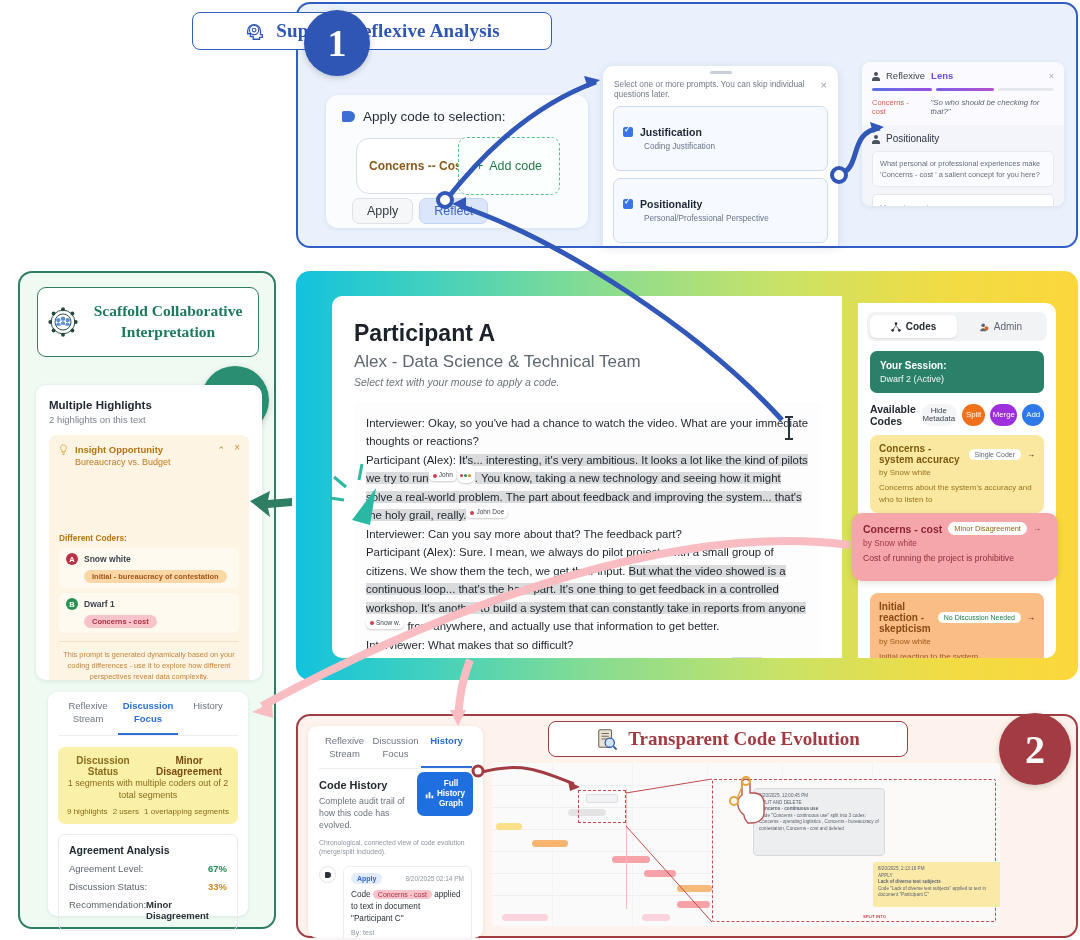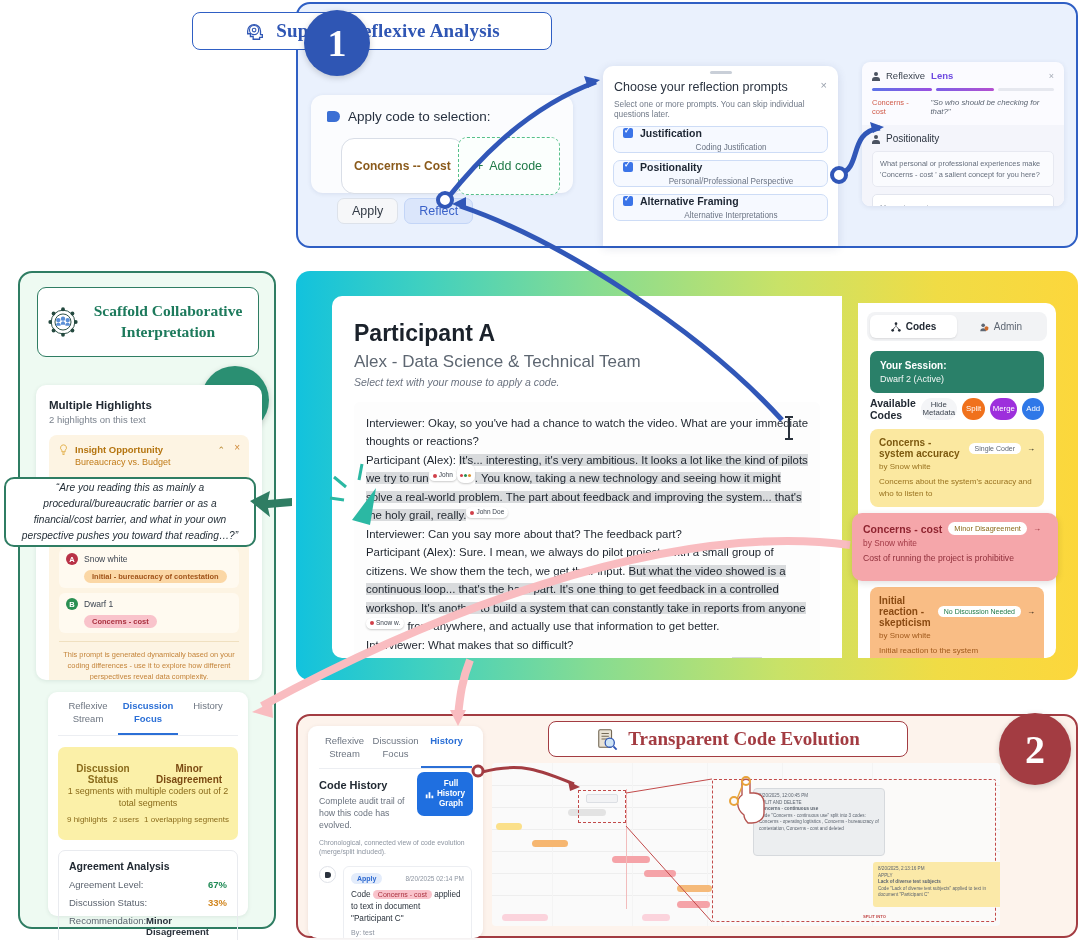--- a/index.html
+++ b/index.html
@@ -33,21 +33,21 @@
     display: flex; align-items: center; justify-content: center;
     color: #fff; font-family: "Liberation Serif", serif; font-weight: bold;
     box-shadow: 0 2px 6px rgba(0,0,0,.18);
   }
   #badge1 { left: 304px; top: 10px; width: 66px; height: 66px; background: #2f56b4; font-size: 38px; }
   #badge2 { left: 999px; top: 713px; width: 72px; height: 72px; background: #a33c42; font-size: 40px; }
   #badge3 { left: 201px; top: 366px; width: 68px; height: 68px; background: #2a8f72; font-size: 38px; }
 
   
   #apply-card {
-    position: absolute; left: 311px; top: 95px; width: 262px; height: 98px;
+    position: absolute; left: 326px; top: 95px; width: 262px; height: 133px;
     background: #fbfcfe; border-radius: 12px; box-shadow: 0 1px 4px rgba(40,60,110,.10);
   }
   #apply-card .row1 { display: flex; align-items: center; gap: 8px; padding: 14px 0 0 16px; }
   .tagflag { width: 13px; height: 11px; background: #3b6fd4; border-radius: 2px 6px 6px 2px; }
   #apply-card .row1 span { font-size: 13.5px; color: #26303f; }
   #code-chip {
     display: inline-block; margin: 14px 0 0 30px; padding: 20px 12px;
     background: #fff; border: 1px solid #d9dee7; border-radius: 13px;
     font-size: 12px; color: #8a5a1b; font-weight: bold;
   }
@@ -69,21 +69,21 @@
     position: absolute; left: 603px; top: 66px; width: 235px; height: 180px;
     background: #fff; border-radius: 10px 10px 0 0;
     box-shadow: 0 2px 10px rgba(40,60,110,.14); overflow: hidden;
   }
   #prompts-dialog .grab { width: 22px; height: 3px; background: #c9cfd8; border-radius: 2px; margin: 5px auto 0; }
   #prompts-dialog .dlg-title { font-size: 12.5px; color: #2a3340; padding: 6px 0 0 11px; }
   #prompts-dialog .dlg-x { position: absolute; right: 11px; top: 13px; font-size: 11px; color: #98a0ac; }
   #prompts-dialog .dlg-sub { font-size: 8.3px; color: #717a88; padding: 5px 0 0 11px; }
   .prompt-item {
     margin: 7px 10px 0 10px; border: 1px solid #cddcf6; border-radius: 7px;
-    background: #f6f9ff; padding: 0 9px; text-align: center;
+    background: #f6f9ff; padding: 19px 9px;
   }
   .prompt-item .ttl { display: flex; align-items: center; gap: 7px; font-size: 10.5px; font-weight: bold; color: #1d2633; }
   .prompt-item .sub { font-size: 8.2px; color: #6b7484; margin: 4px 0 0 21px; }
   .cbx { width: 10px; height: 10px; background: #3b74e8; border-radius: 2px; position: relative; }
   .cbx::after { content: "✓"; position: absolute; left: 1px; top: -2px; color: #fff; font-size: 8px; }
 
   
   #lens {
     position: absolute; left: 862px; top: 62px; width: 202px; height: 144px;
     background: #fbfbff; border-radius: 8px; box-shadow: 0 1px 5px rgba(40,60,110,.10);
@@ -137,21 +137,21 @@
   #insight-card .ititle { font-size: 9.5px; font-weight: bold; color: #b4740f; }
   #insight-card .isub { font-size: 9px; color: #c07a16; margin-top: 2px; }
   #insight-card .chev { position: absolute; right: 24px; top: 10px; font-size: 9px; color: #b5872f; }
   #insight-card .xx { position: absolute; right: 9px; top: 7px; font-size: 10px; color: #d08a3a; }
   .coders-label { font-size: 8.3px; color: #b4740f; font-weight: bold; margin-top: 66px; }
   .coder-row { background: #fffaf0; border-radius: 6px; padding: 5px 7px; margin-top: 5px; }
   .coder-top { display: flex; align-items: center; gap: 6px; }
   .av { width: 12px; height: 12px; border-radius: 50%; color: #fff; font-size: 7.5px; display:flex; align-items:center; justify-content:center; font-weight: bold;}
   .av.a { background: #b93247; }
   .av.b { background: #2a8f52; }
-  .coder-name { font-size: 8.5px; color: #3c4450; font-weight: normal; }
+  .coder-name { font-size: 8.5px; color: #3c4450; font-weight: bold; }
   .coder-chip { display: inline-block; margin: 4px 0 0 18px; padding: 2px 8px; border-radius: 9px; font-size: 7.5px; font-weight: bold; }
   .coder-chip.orange { background: #fbd7a5; color: #a1541a; }
   .coder-chip.pink { background: #f9c3cb; color: #a9313f; }
   .prompt-note { margin-top: 8px; border-top: 1px solid #f0e0c0; padding-top: 7px; font-size: 7.4px; color: #c4843a; text-align: center; line-height: 1.5; }
 
   
   #quote-callout {
     position: absolute; left: 4px; top: 477px; width: 252px; height: 70px;
     background: #fff; border: 2px solid #2f7d63; border-radius: 10px;
     display: flex; align-items: center; justify-content: center; padding: 0 10px;
@@ -168,21 +168,21 @@
   #p3-tabs {
     position: absolute; left: 48px; top: 692px; width: 200px; height: 224px;
     background: #fff; border-radius: 9px; box-shadow: 0 1px 4px rgba(20,60,45,.09);
     padding: 8px 10px;
   }
   .tabrow { display: flex; }
   .tabrow .tab { flex: 1; text-align: center; font-size: 9.5px; color: #6d7581; line-height: 1.35; padding-bottom: 7px; }
   .tabrow .tab.active { color: #2b6fd6; font-weight: bold; border-bottom: 2px solid #2b6fd6; }
   .tabdiv { border-bottom: 1px solid #eceef2; }
   #disc-status {
-    margin-top: 11px; background: #fbf0a8; border-radius: 7px; padding: 16px 9px; text-align: center;
+    margin-top: 11px; background: #fbf0a8; border-radius: 7px; padding: 8px 9px; text-align: center;
   }
   #disc-status .r1 { display: flex; justify-content: center; gap: 10px; }
   #disc-status .lbl { font-size: 10px; font-weight: bold; color: #8a6b1b; }
   #disc-status .val { font-size: 10px; font-weight: bold; color: #7b4a12; }
   #disc-status .r2 { font-size: 9px; color: #8a6b1b; line-height: 1.4; }
   #disc-status .r3 { display: flex; justify-content: space-between; font-size: 8px; color: #8a6b1b; margin-top: 5px; }
   #agree-card {
     margin-top: 10px; border: 1px solid #e9ebef; border-radius: 7px; padding: 9px 10px;
   }
   #agree-card .ah { font-size: 10.5px; font-weight: bold; color: #222a33; }
@@ -225,21 +225,21 @@
     position: absolute; left: 858px; top: 303px; width: 198px; height: 355px;
     background: #fff; border-radius: 0 10px 10px 0; overflow: hidden;
   }
   #codes-tabs { display: flex; margin: 9px 9px 0 9px; background: #f2f3f5; border-radius: 8px; padding: 3px; }
   #codes-tabs .ct { flex: 1; text-align: center; font-size: 10px; color: #5f6773; padding: 6px 0; border-radius: 6px; display:flex; align-items:center; justify-content:center; gap:5px;}
   #codes-tabs .ct.active { background: #fff; color: #232a34; font-weight: bold; box-shadow: 0 1px 2px rgba(0,0,0,.10); }
   #codes-body { padding: 10px 12px 0 12px; }
   #session-box { background: #2a8069; border-radius: 7px; padding: 9px 10px; color: #fff; }
   #session-box .s1 { font-size: 10px; font-weight: bold; }
   #session-box .s2 { font-size: 9px; margin-top: 3px; opacity: .94; }
-  #avail-row { display: flex; align-items: center; gap: 5px; margin-top: 4px; }
+  #avail-row { display: flex; align-items: center; gap: 5px; margin-top: 10px; }
   #avail-row .lbl { font-size: 10.5px; font-weight: bold; color: #232a34; line-height: 1.15; width: 46px; }
   .pill { border-radius: 11px; font-size: 7.8px; color: #fff; display: flex; align-items: center; justify-content: center; text-align:center; line-height:1.1;}
   .pill.hide { background: #f4f5f7; color: #3d4550; width: 40px; height: 22px; }
   .pill.split { background: #f0711c; width: 26px; height: 22px; }
   .pill.merge { background: #9d2fdc; width: 30px; height: 22px; }
   .pill.add { background: #2f78e8; width: 24px; height: 22px; }
   .codecard { border-radius: 8px; padding: 8px 9px; margin-top: 8px; position: relative; }
   .codecard .cc-top { display: flex; align-items: center; gap: 6px; }
   .codecard .cc-name { font-size: 10px; font-weight: bold; flex: 1; }
   .codecard .cc-tag { font-size: 7px; padding: 2px 6px; border-radius: 8px; background: #fff; white-space: nowrap; }
@@ -352,21 +352,20 @@
       <div class="b reflect">Reflect</div>
     </div>
   </div>
   <div id="add-code">
     <span>+</span>
     <span>Add code</span>
   </div>
 
   <div id="prompts-dialog">
     <div class="grab"></div>
-    <div class="dlg-title">Choose your reflection prompts</div>
     <div class="dlg-x">×</div>
     <div class="dlg-sub">Select one or more prompts. You can skip individual questions later.</div>
 
     <div class="prompt-item">
       <div class="ttl">
         <span class="cbx"></span>
         <span>Justification</span>
       </div>
       <div class="sub">Coding Justification</div>
     </div>
@@ -468,23 +467,20 @@
         <div class="coder-top">
           <span class="av b">B</span>
           <span class="coder-name">Dwarf 1</span>
         </div>
         <span class="coder-chip pink">Concerns - cost</span>
       </div>
       <div class="prompt-note">This prompt is generated dynamically based on your coding differences - use it to explore how different perspectives reveal data complexity.</div>
     </div>
   </div>
 
-  <div id="quote-callout">
-    <div class="q">“Are you reading this as mainly a procedural/bureaucratic barrier or as a financial/cost barrier, and what in your own perspective pushes you toward that reading…?”</div>
-  </div>
   <svg id="callout-arrow" width="46" height="34">
     <path d="M2 14 L22 4 L20 13 L44 11 L44 19 L20 21 L22 30 Z" fill="#2f7d63"></path>
   </svg>
 
   <div id="p3-tabs">
     <div class="tabrow">
       <div class="tab">
         <div>Reflexive</div>
           <div>Stream</div>
       </div>

